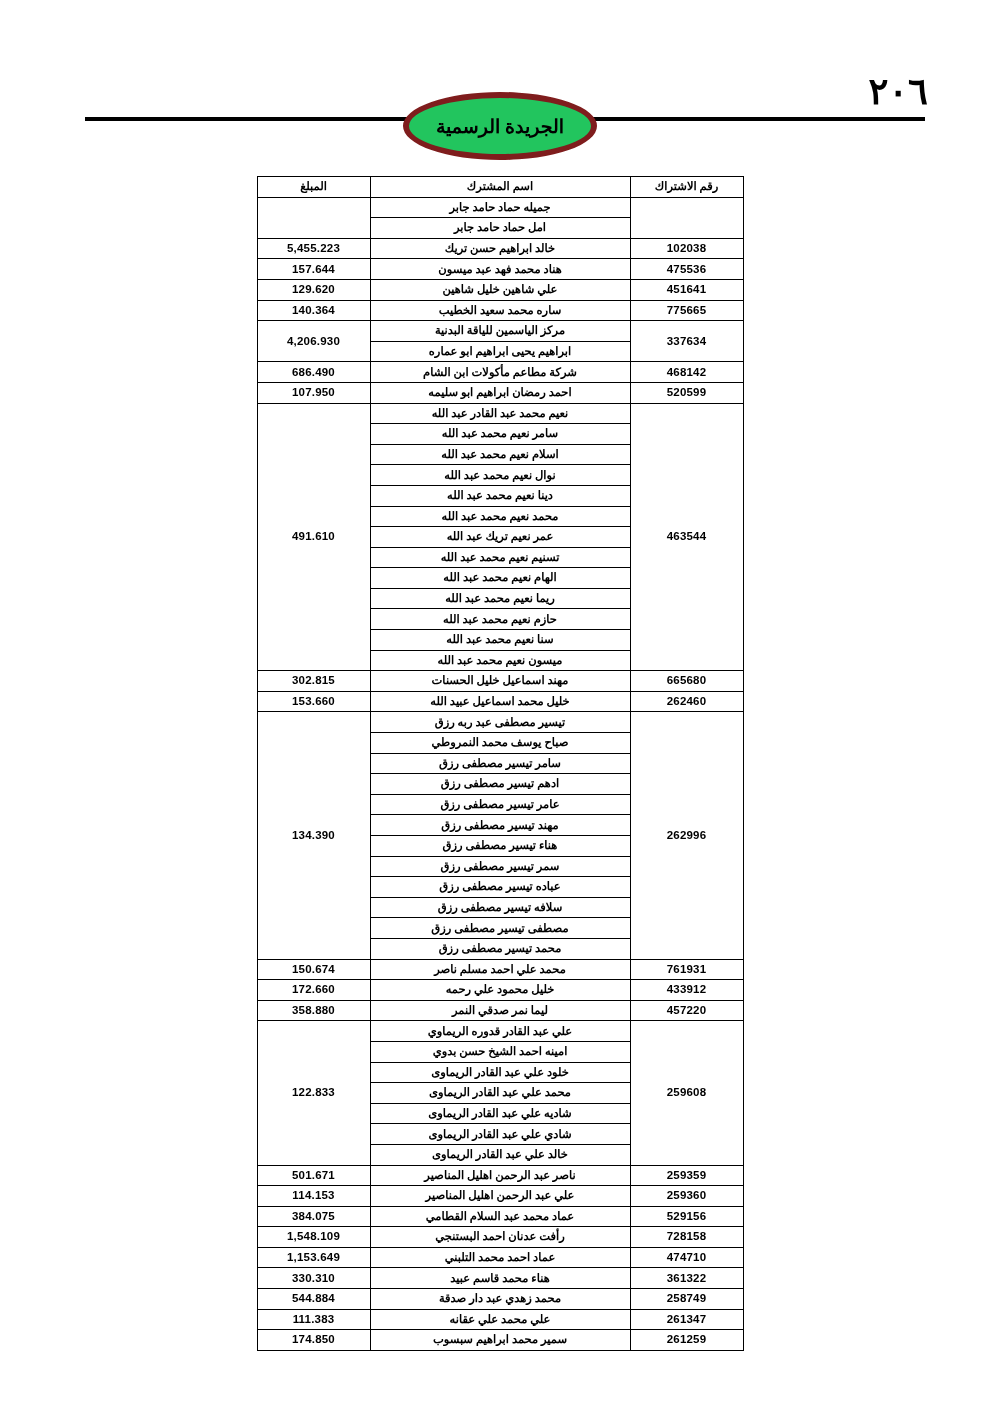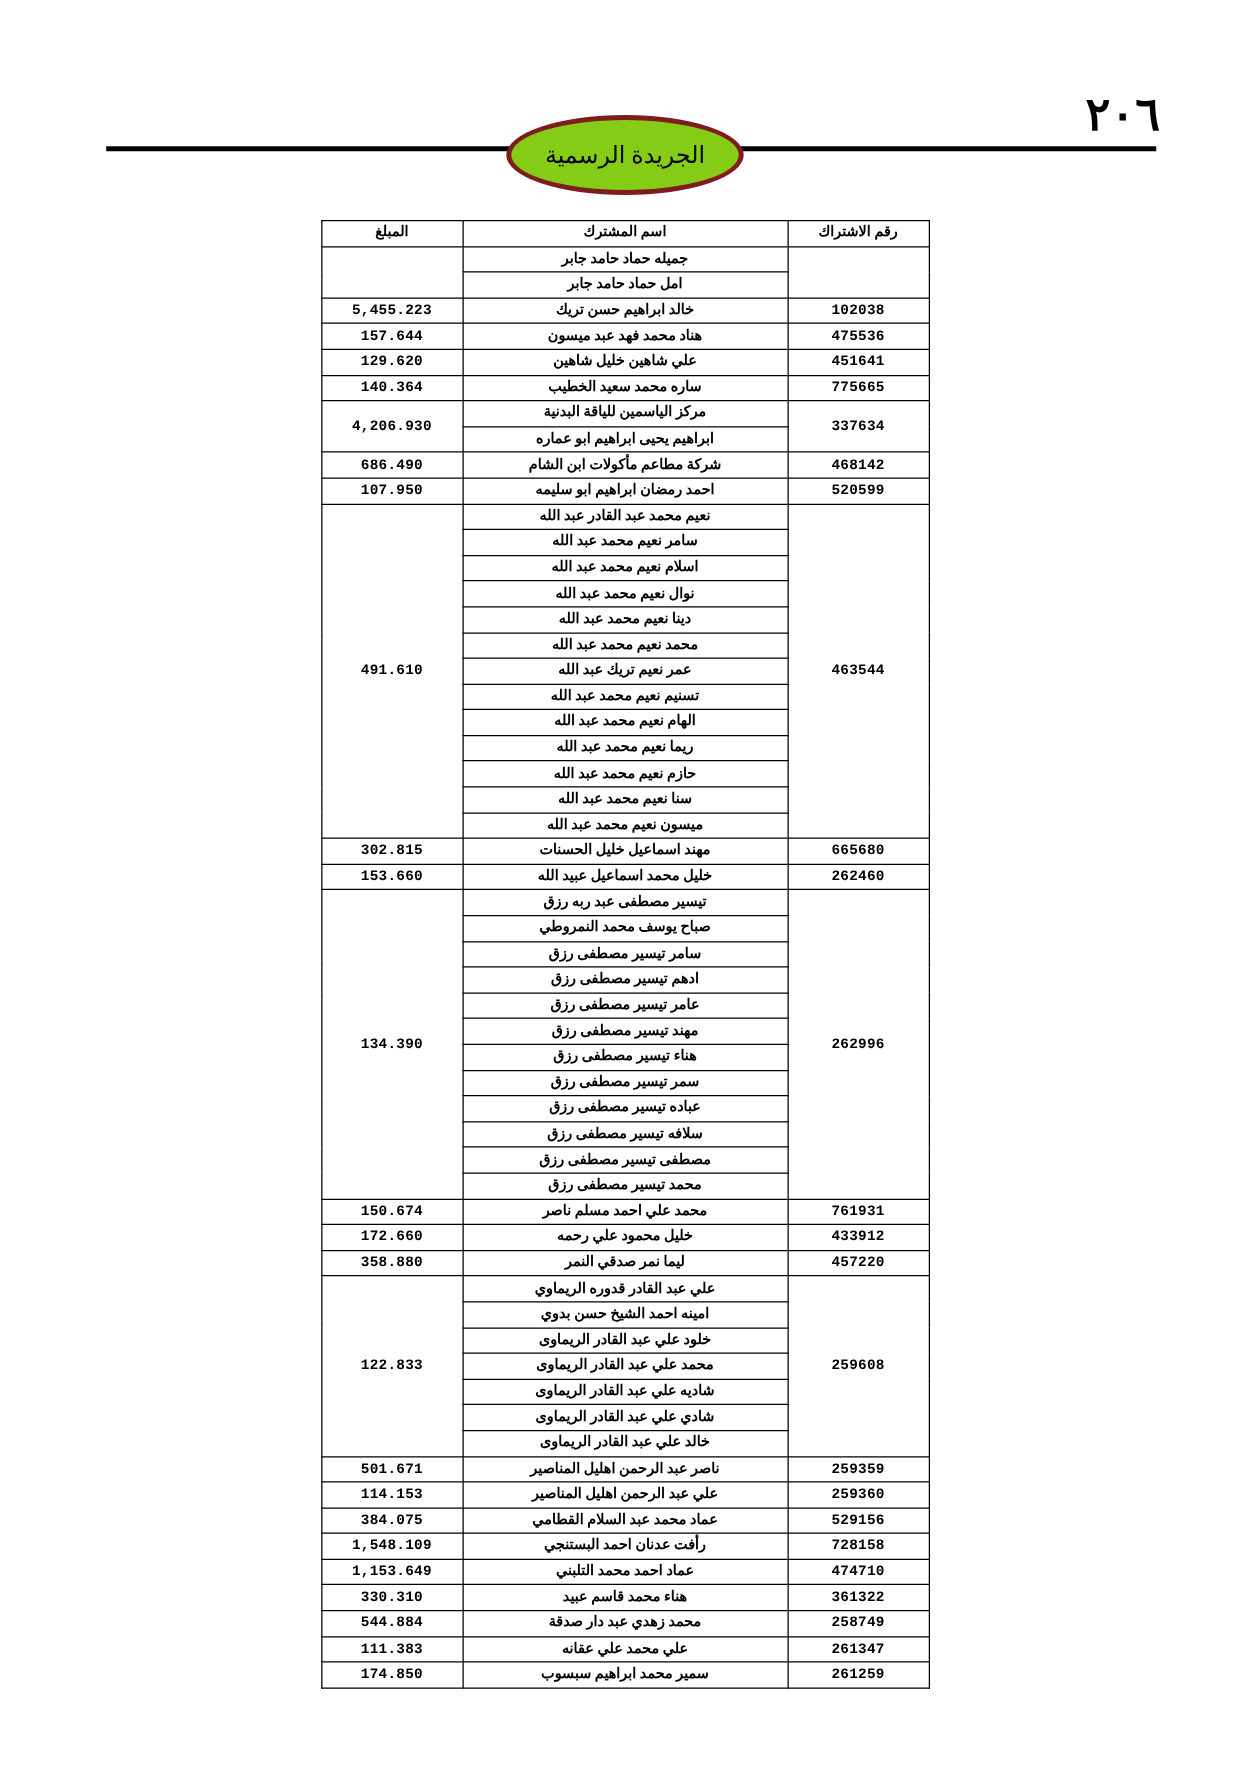--- a/index.html
+++ b/index.html
@@ -38,28 +38,28 @@
     height: 4px;
     background: #000000;
   }
   .masthead {
     position: absolute;
     top: 92px;
     left: 50%;
     transform: translateX(-50%);
     width: 182px;
     height: 56px;
-    border: 4px solid #7f1d1d;
+    border: 6px solid #7f1d1d;
     border-radius: 50%;
-    background: #84cc16;
+    background: #22c55e;
     display: flex;
     align-items: center;
     justify-content: center;
     font-size: 19px;
-    font-weight: normal;
+    font-weight: bold;
   }
 
   
   .table-wrap {
     position: absolute;
     top: 176px;
     left: 0;
     right: 0;
     display: flex;
     justify-content: center;
@@ -84,21 +84,21 @@
   col.c-sub { width: 113px; }
   col.c-name { width: 260px; }
   col.c-amt  { width: 113px; }
 
   thead td {
     font-size: 11.5px;
     font-weight: bold;
     height: 21px;
   }
   td.num {
-    font-family: Liberation Mono, monospace;
+    font-family: Liberation Sans, sans-serif;
     font-size: 12.5px;
     font-weight: bold;
     letter-spacing: 0.2px;
     margin-left: 40px;
   }
 </style>
 </head>
 <body>
 
 <div class="page-header">

